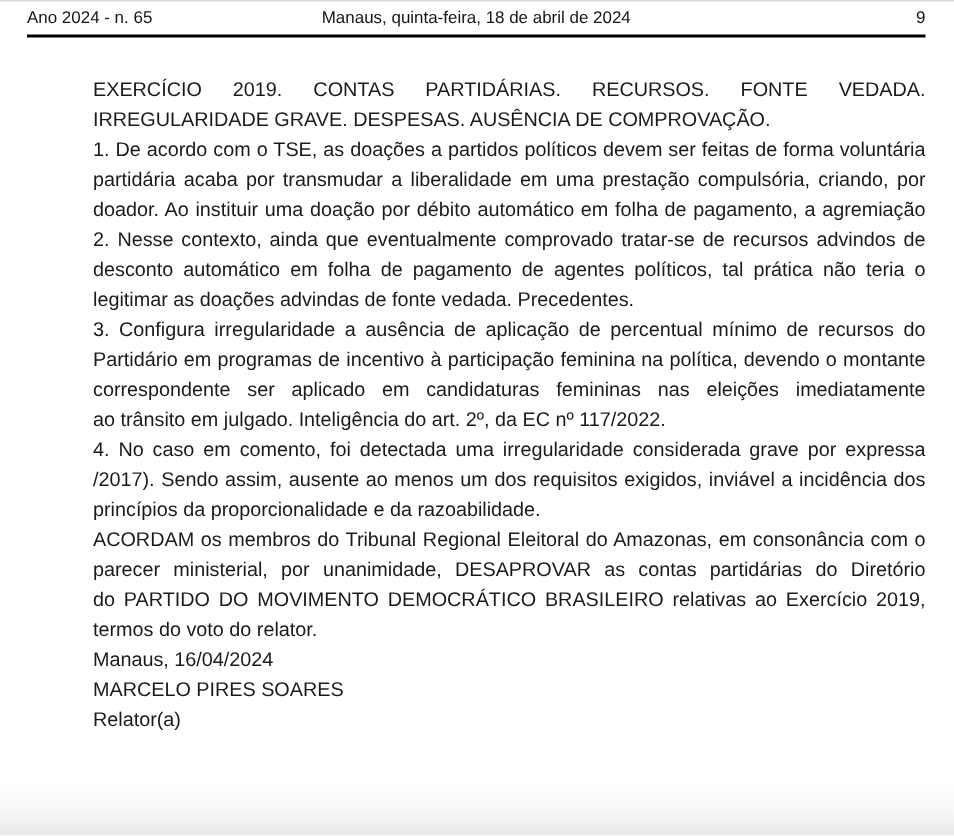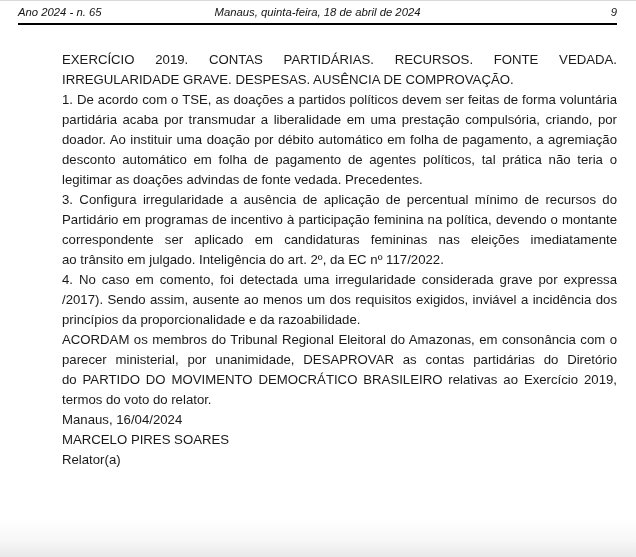--- a/index.html
+++ b/index.html
@@ -26,21 +26,20 @@
     position: absolute;
     top: 3px;
     left: 18px;
     width: 599px;
     height: 16px;
     line-height: 16px;
     font-size: 11.3px;
     color: #141414;
     display: flex;
     align-items: center;
-    font-style: italic;
   }
   .hdr .h-left  { flex: 1 1 0; text-align: left; }
   .hdr .h-mid   { flex: 0 0 auto; }
   .hdr .h-right { flex: 1 1 0; text-align: right; }
   .hdr-rule {
     position: absolute;
     top: 22px;
     left: 18px;
     width: 599px;
     height: 2px;
@@ -89,20 +88,21 @@
   </div>
 
   <div class="hdr-rule"></div>
 
   <div class="doc">
       <div class="line j">EXERCÍCIO 2019. CONTAS PARTIDÁRIAS. RECURSOS. FONTE VEDADA. RECEBIMENTO.</div>
       <div class="line">IRREGULARIDADE GRAVE. DESPESAS. AUSÊNCIA DE COMPROVAÇÃO. DESAPROVAÇÃO.</div>
       <div class="line j">1. De acordo com o TSE, as doações a partidos políticos devem ser feitas de forma voluntária pelo</div>
       <div class="line j">partidária acaba por transmudar a liberalidade em uma prestação compulsória, criando, por uma</div>
       <div class="line j">doador. Ao instituir uma doação por débito automático em folha de pagamento, a agremiação</div>
+      <div class="line j">2. Nesse contexto, ainda que eventualmente comprovado tratar-se de recursos advindos de</div>
       <div class="line j">desconto automático em folha de pagamento de agentes políticos, tal prática não teria o condão de</div>
       <div class="line">legitimar as doações advindas de fonte vedada. Precedentes.</div>
       <div class="line j">3. Configura irregularidade a ausência de aplicação de percentual mínimo de recursos do Fundo</div>
       <div class="line j">Partidário em programas de incentivo à participação feminina na política, devendo o montante</div>
       <div class="line j">correspondente ser aplicado em candidaturas femininas nas eleições imediatamente subsequentes</div>
       <div class="line">ao trânsito em julgado. Inteligência do art. 2º, da EC nº 117/2022.</div>
       <div class="line j">4. No caso em comento, foi detectada uma irregularidade considerada grave por expressa dicção</div>
       <div class="line j">/2017). Sendo assim, ausente ao menos um dos requisitos exigidos, inviável a incidência dos</div>
       <div class="line">princípios da proporcionalidade e da razoabilidade.</div>
       <div class="line j">ACORDAM os membros do Tribunal Regional Eleitoral do Amazonas, em consonância com o</div>

